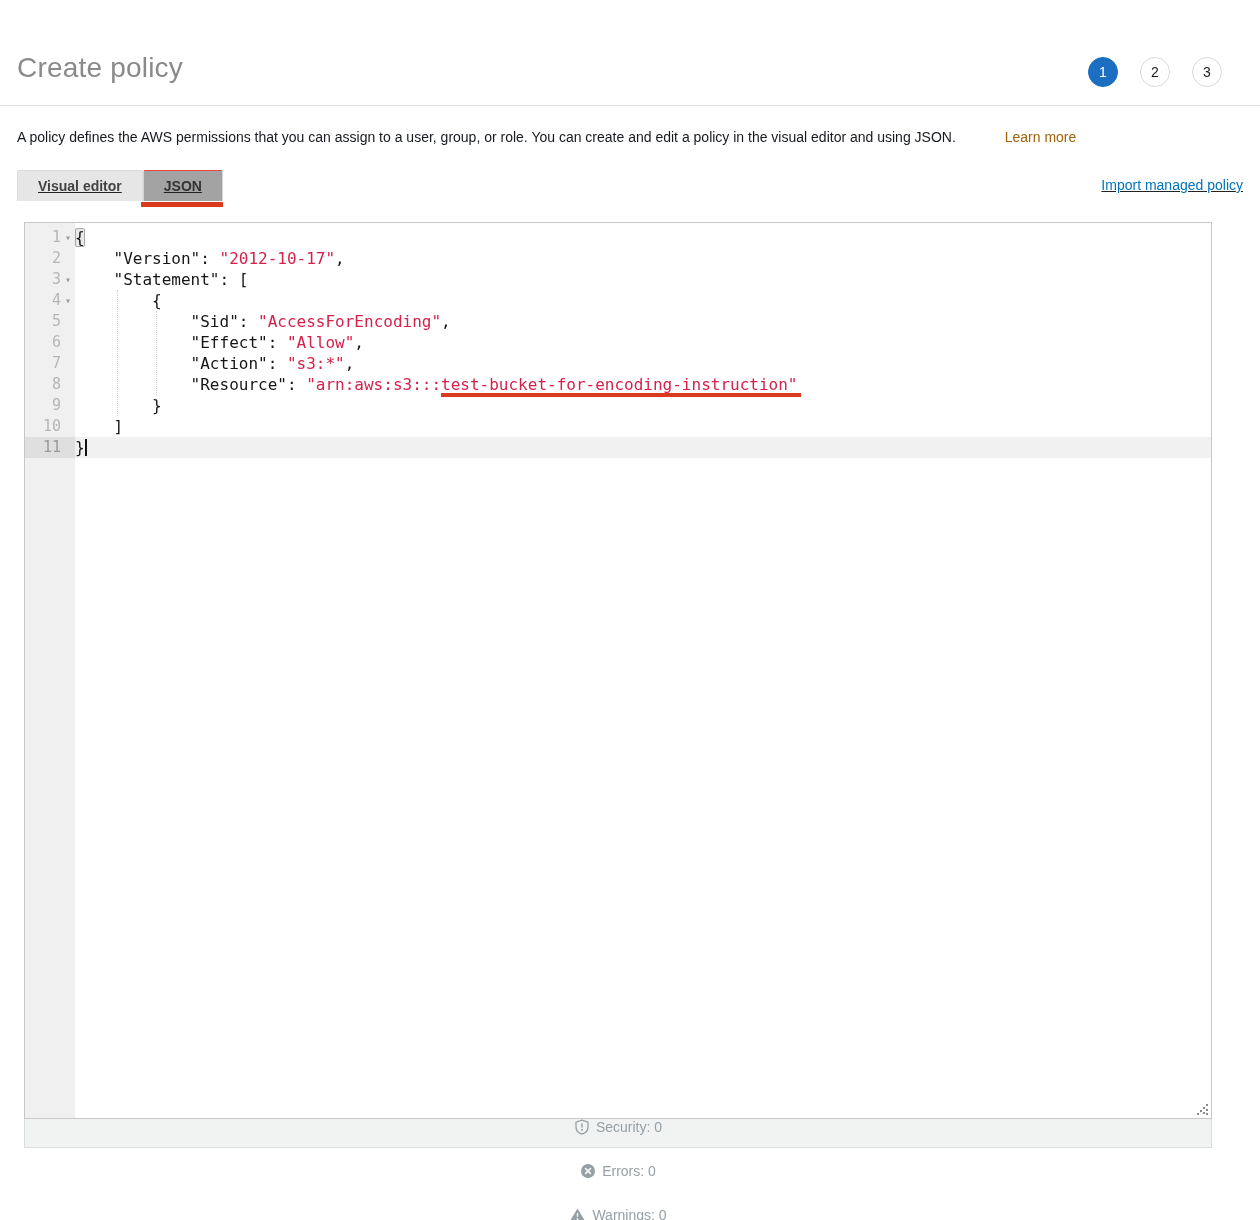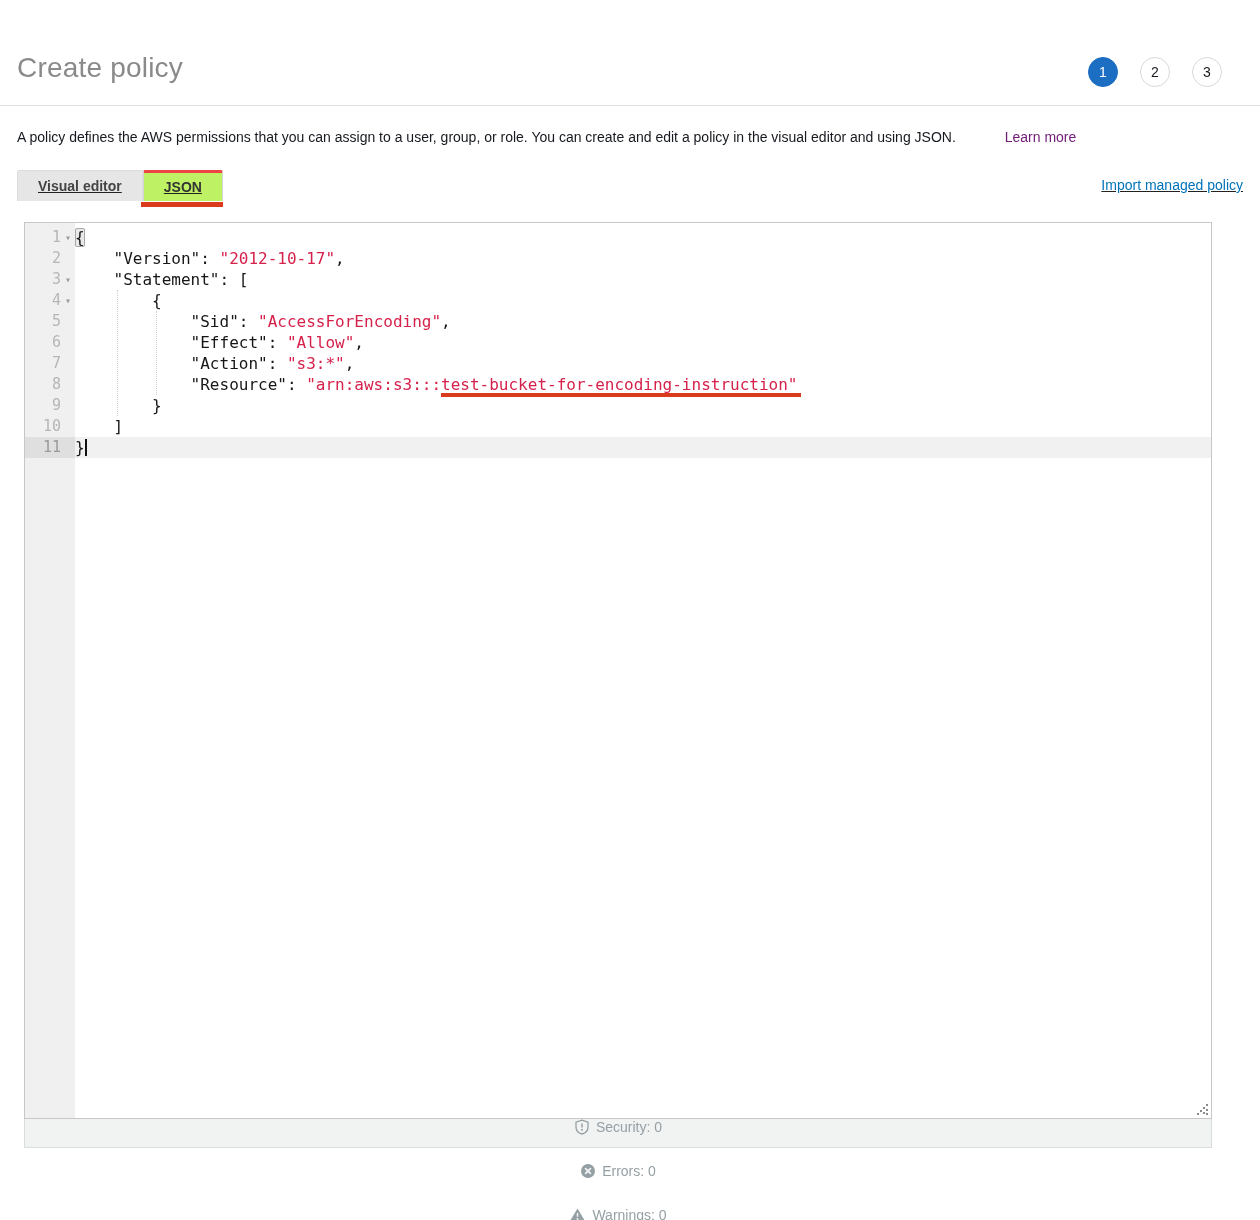--- a/index.html
+++ b/index.html
@@ -13,30 +13,30 @@
   .steps { display:flex; gap:22px; padding-top:5px; padding-right:18px; }
   .step { width:30px; height:30px; border-radius:50%; border:1px solid #d9d9d9;
           background:#fff; color:#16191f; font-size:14px; display:flex;
           align-items:center; justify-content:center; }
   .step.active { background:#1b6ec2; border-color:#1b6ec2; color:#fff; }
 
   .divider { border:none; border-top:1px solid #e3e3e3; margin:11px 0 0 0; }
 
   
   .intro { margin:23px 17px 0 17px; font-size:14px; color:#16191f; }
-  .intro a { color:#701a75; text-decoration:none; cursor:pointer;padding-left:45px; }
+  .intro a { color:#a16207; text-decoration:none; cursor:pointer;padding-left:45px; }
 
   
   .tabrow { display:flex; align-items:flex-end; margin:22px 17px 0 17px; position:relative; height:34px;text-decoration:underline; }
   .tab { height:31px; padding:0 20px; display:flex; align-items:center;
          font-size:14px; font-weight:700; cursor:pointer; position:relative; }
   .tab.visual { background:#e6e6e6; border:1px solid #dcdcdc; border-bottom:none;
                 color:#444; border-radius:2px 2px 0 0; }
-  .tab.json { background:#bef264; border:1px solid #d5d5d5; border-bottom:none;
-              border-top:3px solid #ef4444; color:#333; border-radius:2px 2px 0 0; }
+  .tab.json { background:#a3a3a3; border:1px solid #d5d5d5; border-bottom:none;
+              border-top:1px solid #ef4444; color:#333; border-radius:2px 2px 0 0; }
   .tab-annotation { position:absolute; left:-3px; right:-1px; top:100%; margin-top:1px;
                     height:5px; background:#d93b1c; }
   .import-link { margin-left:auto; font-size:14px; color:#0073bb; text-decoration:none;
                  cursor:pointer; padding-bottom:8px; }
 
   
   .editor { margin:21px 0 0 24px; width:1188px; height:897px; border:1px solid #c7c7c7;
             display:flex; position:relative; background:#fff;
             font-family:"DejaVu Sans Mono", monospace; font-size:16px; line-height:21px; }
   .gutter { width:50px; background:#f0f0f0; padding-top:4px; flex:none;

